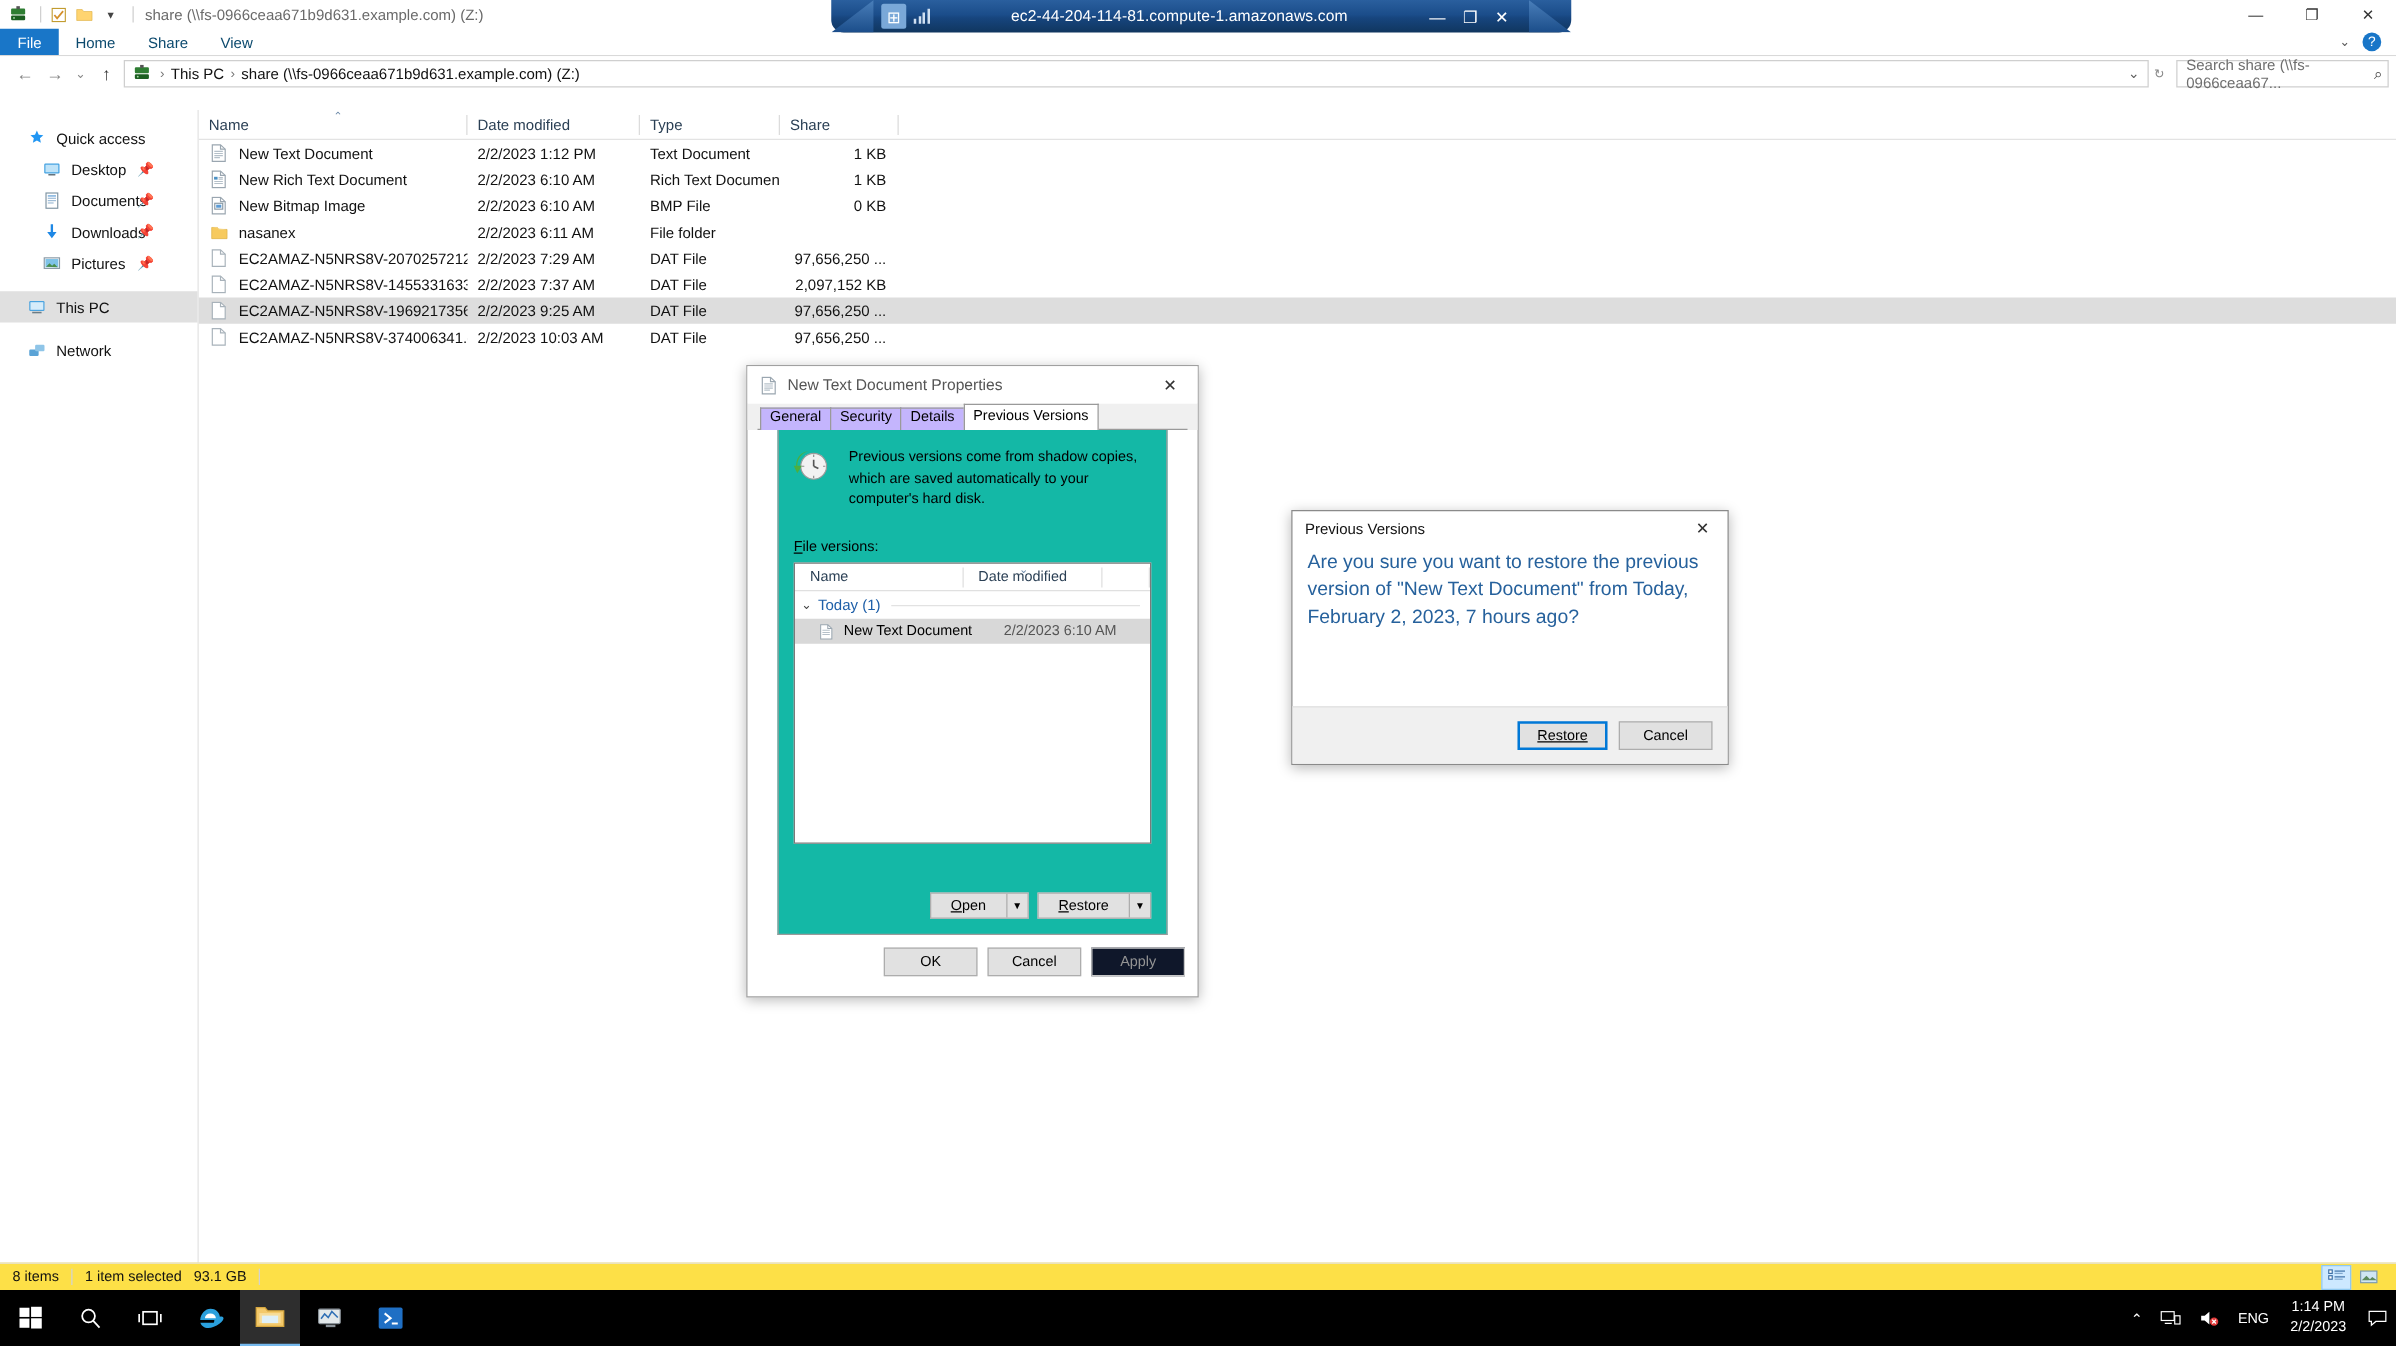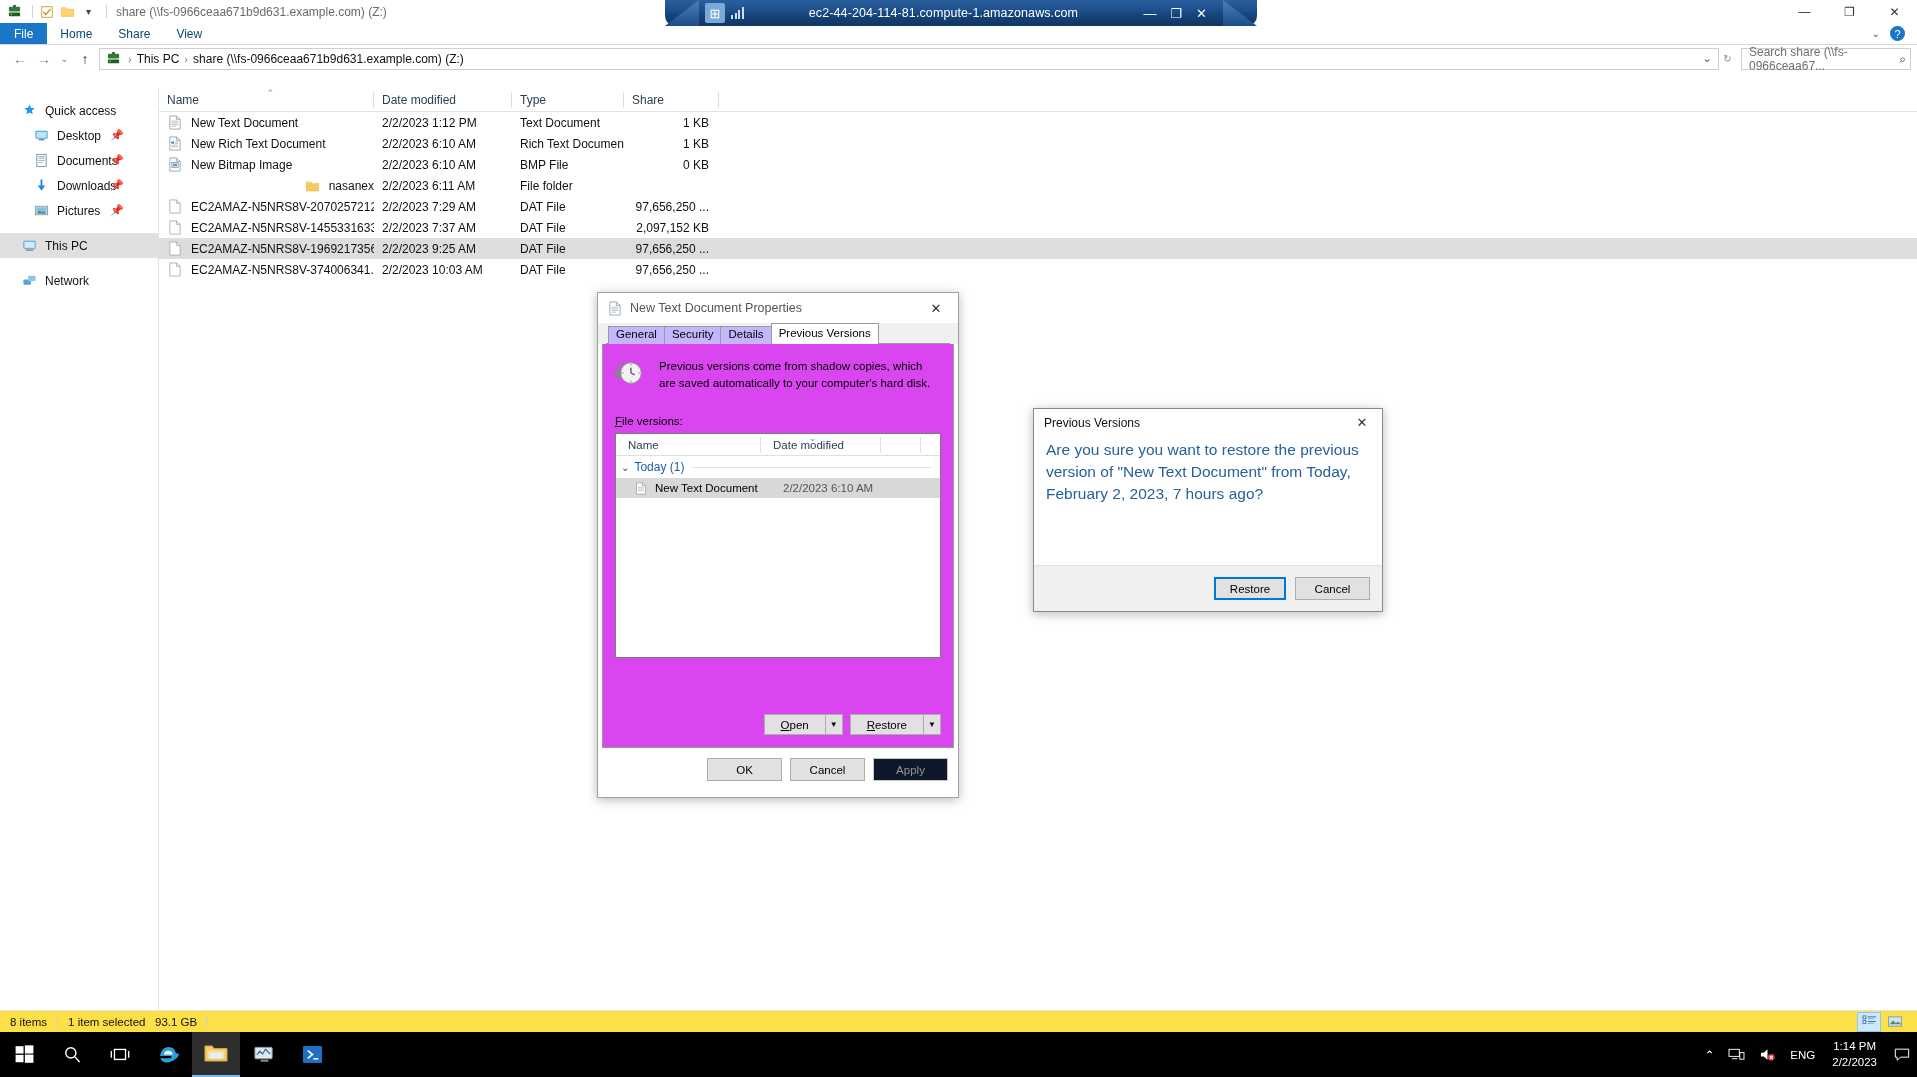--- a/index.html
+++ b/index.html
@@ -135,21 +135,21 @@
   .dlg-close{ margin-left:auto; width:44px;height:30px;display:flex;align-items:center;justify-content:center;color:#333;font-size:13px;cursor:pointer;}
 
   .tabstrip{ display:flex; align-items:flex-end; height:21px; padding-left:10px; position:relative; background:#f0f0f0; }
   .tabstrip::after{ content:""; position:absolute; left:8px; right:8px; bottom:0; height:1px; background:#9a9a9a; }
   .tab2{
     border:1px solid #9a9a9a; border-bottom:none; background:#c4b5fd; padding:1px 7px 2px; margin-right:-1px;
     font-size:11.5px; color:#000; cursor:pointer; position:relative; z-index:1; height:18px;
   }
   .tab2.active{ background:#fff; height:21px; z-index:3; padding-top:3px; }
   .tabbody{
-    margin:0 4px; border:1px solid #9a9a9a; border-top:none; background:#d946ef;
+    margin:0 24px; border:1px solid #9a9a9a; border-top:none; background:#14b8a6;
     height:404px; padding:10px 12px 0; position:relative;
   }
   .pv-info{ display:flex; gap:14px; padding-top:4px; }
   .pv-text{ font-size:11.5px; color:#000; line-height:1.45; }
   .fv-label{ margin-top:24px; font-size:11.5px; }
   .fv-label u{ text-decoration:underline; }
   .fvlist{ margin-top:6px; background:#fff; border:1px solid #7a7a7a; height:225px; position:relative; }
   .fv-head{ height:22px; display:flex; border-bottom:1px solid #e0e0e0; font-size:11.5px; color:#2a3f54; align-items:center; position:relative;}
   .fv-head .h{ padding-left:12px; height:22px; display:flex; align-items:center; position:relative; }
   .fv-head .h::after{ content:""; position:absolute; right:0; top:3px; bottom:3px; width:1px; background:#e0e0e0; }
@@ -177,21 +177,21 @@
   .cf-title{ height:27px; display:flex; align-items:center; padding-left:10px; font-size:12px; color:#111; }
   .cf-close{ margin-left:auto; width:40px;height:27px;display:flex;align-items:center;justify-content:center;font-size:13px;color:#333;cursor:pointer; }
   .cf-body{ padding:3px 12px 0 12px; }
   .cf-main{ color:#26619c; font-size:15.5px; line-height:1.42; }
   .cf-sub{ color:#111; font-size:12px; line-height:1.45; margin-top:13px; }
   .cf-foot{
     position:absolute; left:0; right:0; bottom:0; height:46px; background:#f0f0f0; border-top:1px solid #dfdfdf;
     display:flex; align-items:center; justify-content:flex-end; gap:9px; padding-right:12px;
   }
   .btn-def{ border:2px solid #0078d7; min-width:72px; height:23px; background:#e1e1e1;
-            display:flex;align-items:center;justify-content:center;font-size:11.5px;cursor:pointer; }
+            display:flex;align-items:center;justify-content:center;font-size:11.5px;cursor:pointer;text-decoration:underline; }
 </style>
 </head>
 <body>
 
 <div id="explorer">
 
   <div class="win-title">
     <span class="qat-icon">
       <svg width="15" height="15" viewBox="0 0 16 16">
           <rect x="2" y="3" width="12" height="5" rx="1" fill="#2e7d32"></rect>
@@ -411,21 +411,21 @@
                   <rect x="4.8" y="7.2" width="4.4" height="2.6" fill="#5b9bd5"></rect>
                 </svg>
               </span>
               <span>New Bitmap Image</span>
             </span>
             <span class="c-date" style="width:138px;">2/2/2023 6:10 AM</span>
             <span class="c-type" style="width:112px;">BMP File</span>
             <span class="c-size" style="width:95px;">0 KB</span>
           </div>
           <div class="row">
-            <span class="c-name" style="width:215px;justify-content:flex-end;">
+            <span class="c-name" style="width:215px;">
               <span class="fi">
                 <svg width="15" height="14" viewBox="0 0 16 16">
                   <path d="M1 3.4h5.2L7.6 5.2H15v8.4H1z" fill="#f7ca5e" stroke="#e0b44b" stroke-width=".7"></path>
                   <path d="M1 3.4h5.2L7.6 5.2H15" fill="#ffe29a"></path>
                 </svg>
               </span>
               <span>nasanex</span>
             </span>
             <span class="c-date" style="width:138px;">2/2/2023 6:11 AM</span>
             <span class="c-type" style="width:112px;">File folder</span>

